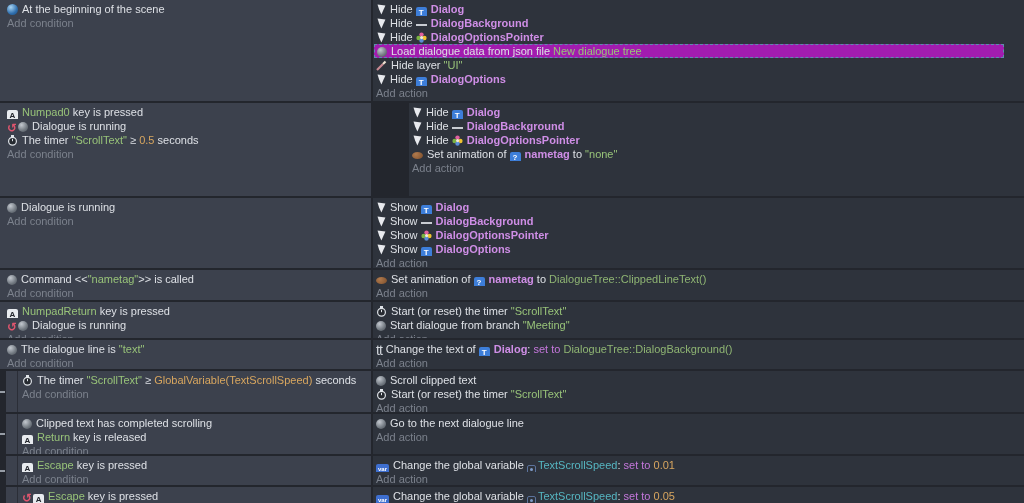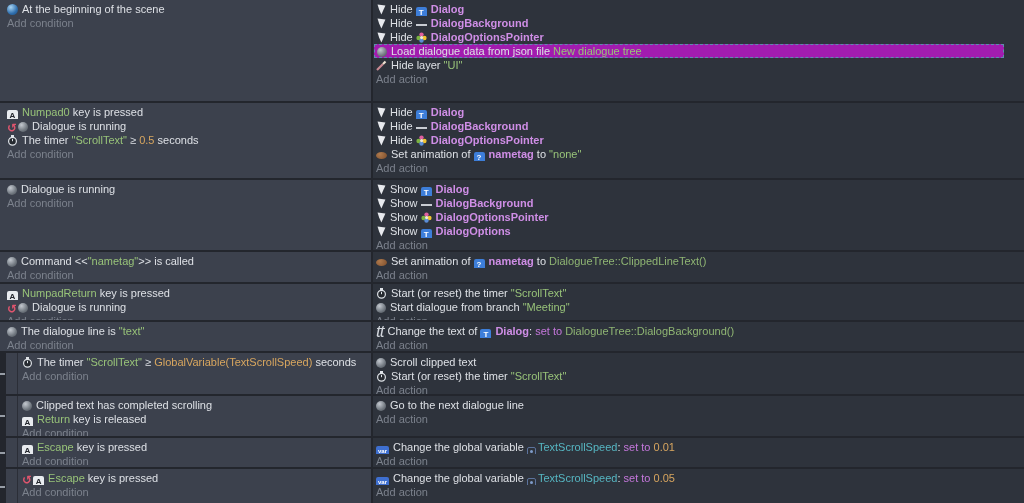--- a/index.html
+++ b/index.html
@@ -53,21 +53,21 @@
     font-weight:bold;font-size:8px;line-height:11px;text-align:center;display:inline-block;}
   .i-inv{color:#e0556e;font-weight:bold;font-size:12px;line-height:11px;display:inline-block;}
   .ic.inv{margin-right:1px;}
   .i-yarn{width:10px;height:10px;border-radius:50%;display:inline-block;
     background:radial-gradient(circle at 35% 30%,#c3c8cf,#70777f 60%,#474c55);}
   .i-txtobj,.i-q{width:11px;height:11px;border-radius:2px;background:#3d7ed9;color:#fff;
     font-weight:bold;font-size:8px;line-height:11px;text-align:center;display:inline-block;}
   .i-line{width:11px;height:2px;background:#c8ccd2;display:inline-block;vertical-align:3px;}
   .i-anim{width:11px;height:7px;border-radius:50%;display:inline-block;vertical-align:1px;
     background:radial-gradient(circle at 35% 30%,#b07a4d,#7d4e2b);}
-  .i-tt{font-style:italic;color:#d3d7dd;letter-spacing:-1px;font-size:17px;line-height:11px;display:inline-block;}
+  .i-tt{color:#d3d7dd;letter-spacing:-1px;font-size:14px;line-height:11px;display:inline-block;}
   .i-var{width:13px;height:10px;border-radius:2px;background:#3e6fd0;color:#fff;font-size:6px;
     font-weight:bold;line-height:10px;text-align:center;display:inline-block;}
   .i-vt{width:9px;height:9px;border:1px solid #5c739c;border-radius:2px;display:inline-flex;
     align-items:center;justify-content:center;box-sizing:border-box;}
   .ic.vt{margin-right:2px;}
   .i-vt i{width:3px;height:3px;border-radius:50%;background:#7f9cc9;display:block;}
 </style>
 </head>
 <body>
 
@@ -91,24 +91,27 @@
               <circle cx="2.6" cy="6" r="2.2" fill="#7cb342"></circle>
               <circle cx="8.4" cy="6" r="2.2" fill="#f0c330"></circle>
               <circle cx="5.5" cy="8.6" r="2.2" fill="#5b8dd6"></circle>
               <circle cx="5.6" cy="5.6" r="1.6" fill="#f2ead8"></circle>
             </svg></span><span class="tk object">DialogOptionsPointer</span></div>
         <div class="row sel"><span class="ic"><span class="i-yarn"></span></span><span class="tk plain">Load dialogue data from json file </span><span class="tk string">New dialogue tree</span></div>
         <div class="row"><span class="ic"><svg width="11" height="11" viewBox="0 0 11 11">
               <path d="M1 10 L7 4" stroke="#c98a93" stroke-width="2.2"></path>
               <path d="M7 4 L9.5 1.5" stroke="#f0e3d2" stroke-width="2.2"></path>
             </svg></span><span class="tk plain">Hide layer </span><span class="tk string">"UI"</span></div>
-        <div class="row add">Add action</div>
-      </div>
-    </div>
-    <div class="event" style="height: 75px; margin-bottom: 2px;">
+        <div class="row"><span class="ic"><svg width="10" height="11" viewBox="0 0 10 11">
+              <path d="M1.5 0.6 L9.4 1.6 L5.4 10.4 L3.1 5.4 Z" fill="#e8eaee"></path>
+            </svg></span><span class="tk plain">Hide </span><span class="ic"><span class="i-txtobj">T</span></span><span class="tk object">DialogOptions</span></div>
+        <div class="row add">Add action</div>
+      </div>
+    </div>
+    <div class="event" style="height: 93px; margin-bottom: 2px; gap: 36px;">
       <div class="cond">
         <div class="row"><span class="ic"><span class="i-key">A</span></span><span class="tk string">Numpad0</span><span class="tk plain"> key is pressed</span></div>
         <div class="row"><span class="ic inv"><span class="i-inv">↺</span></span><span class="ic"><span class="i-yarn"></span></span><span class="tk plain">Dialogue is running</span></div>
         <div class="row"><span class="ic"><svg width="11" height="11" viewBox="0 0 11 11">
               <rect x="4" y="0" width="3" height="2" fill="#dfe3e8"></rect>
               <circle cx="5.5" cy="6.2" r="3.9" fill="#262a30" stroke="#dfe3e8" stroke-width="1.2"></circle>
               <path d="M5.5 6.2 L5.5 3.8" stroke="#dfe3e8" stroke-width="1"></path>
             </svg></span><span class="tk plain">The timer </span><span class="tk string">"ScrollText"</span><span class="tk plain"> ≥ </span><span class="tk number">0.5</span><span class="tk plain"> seconds</span></div>
         <div class="row add">Add condition</div>
       </div>

